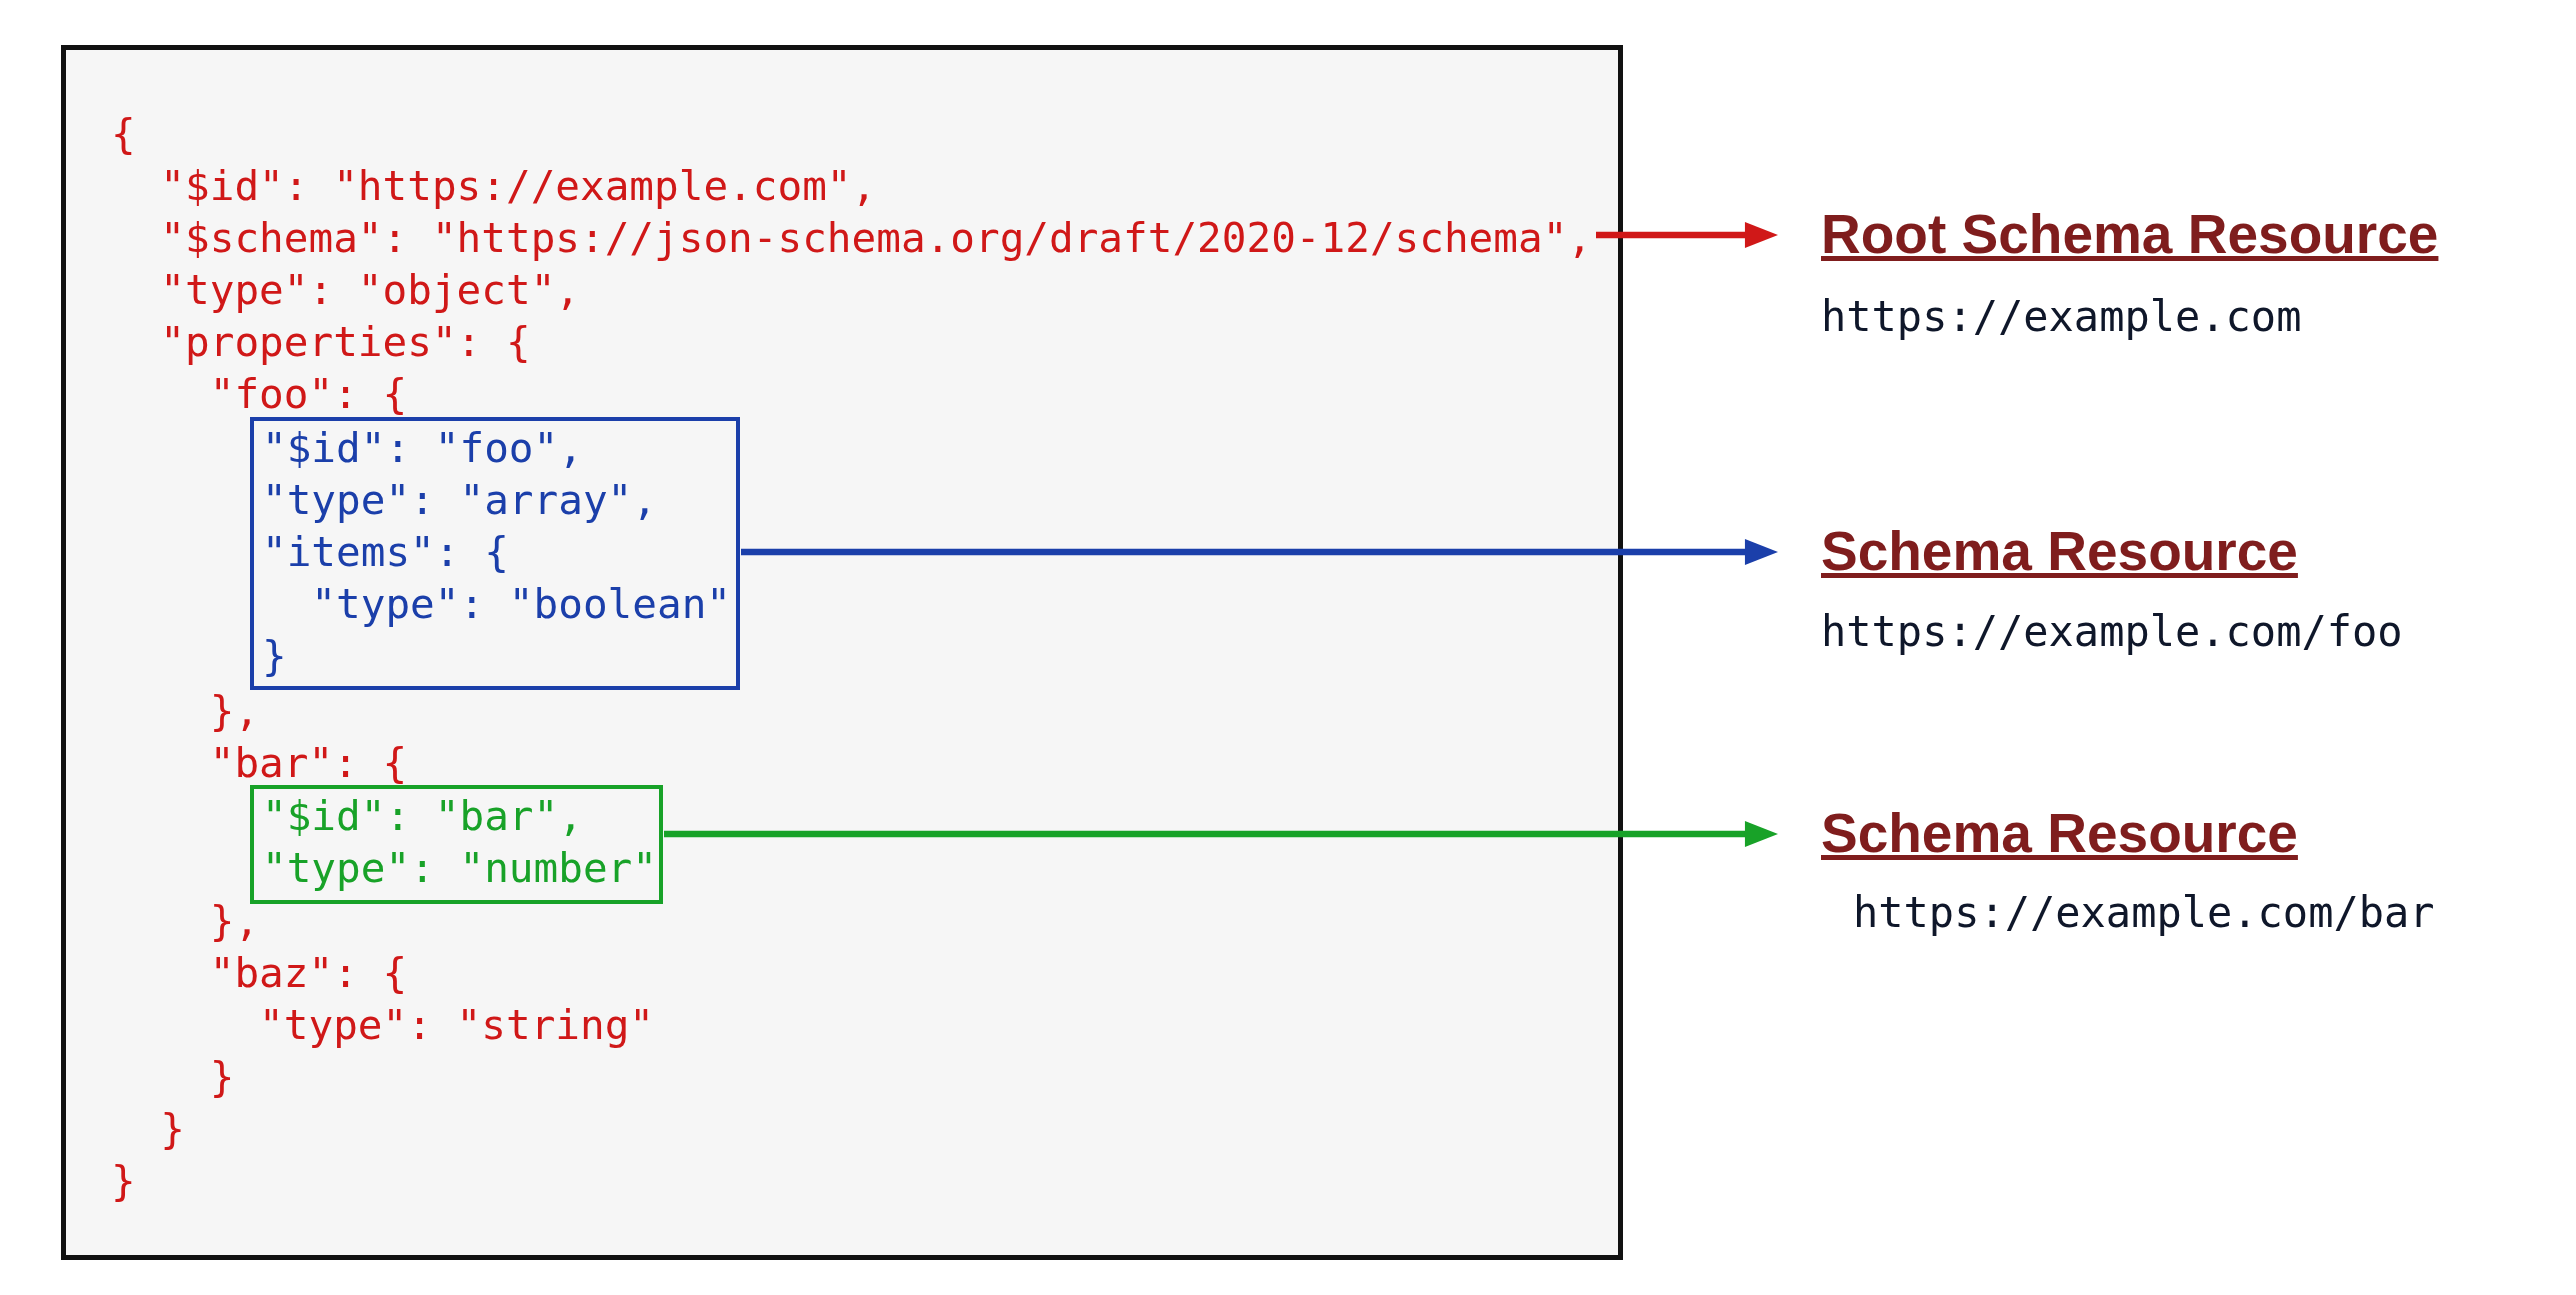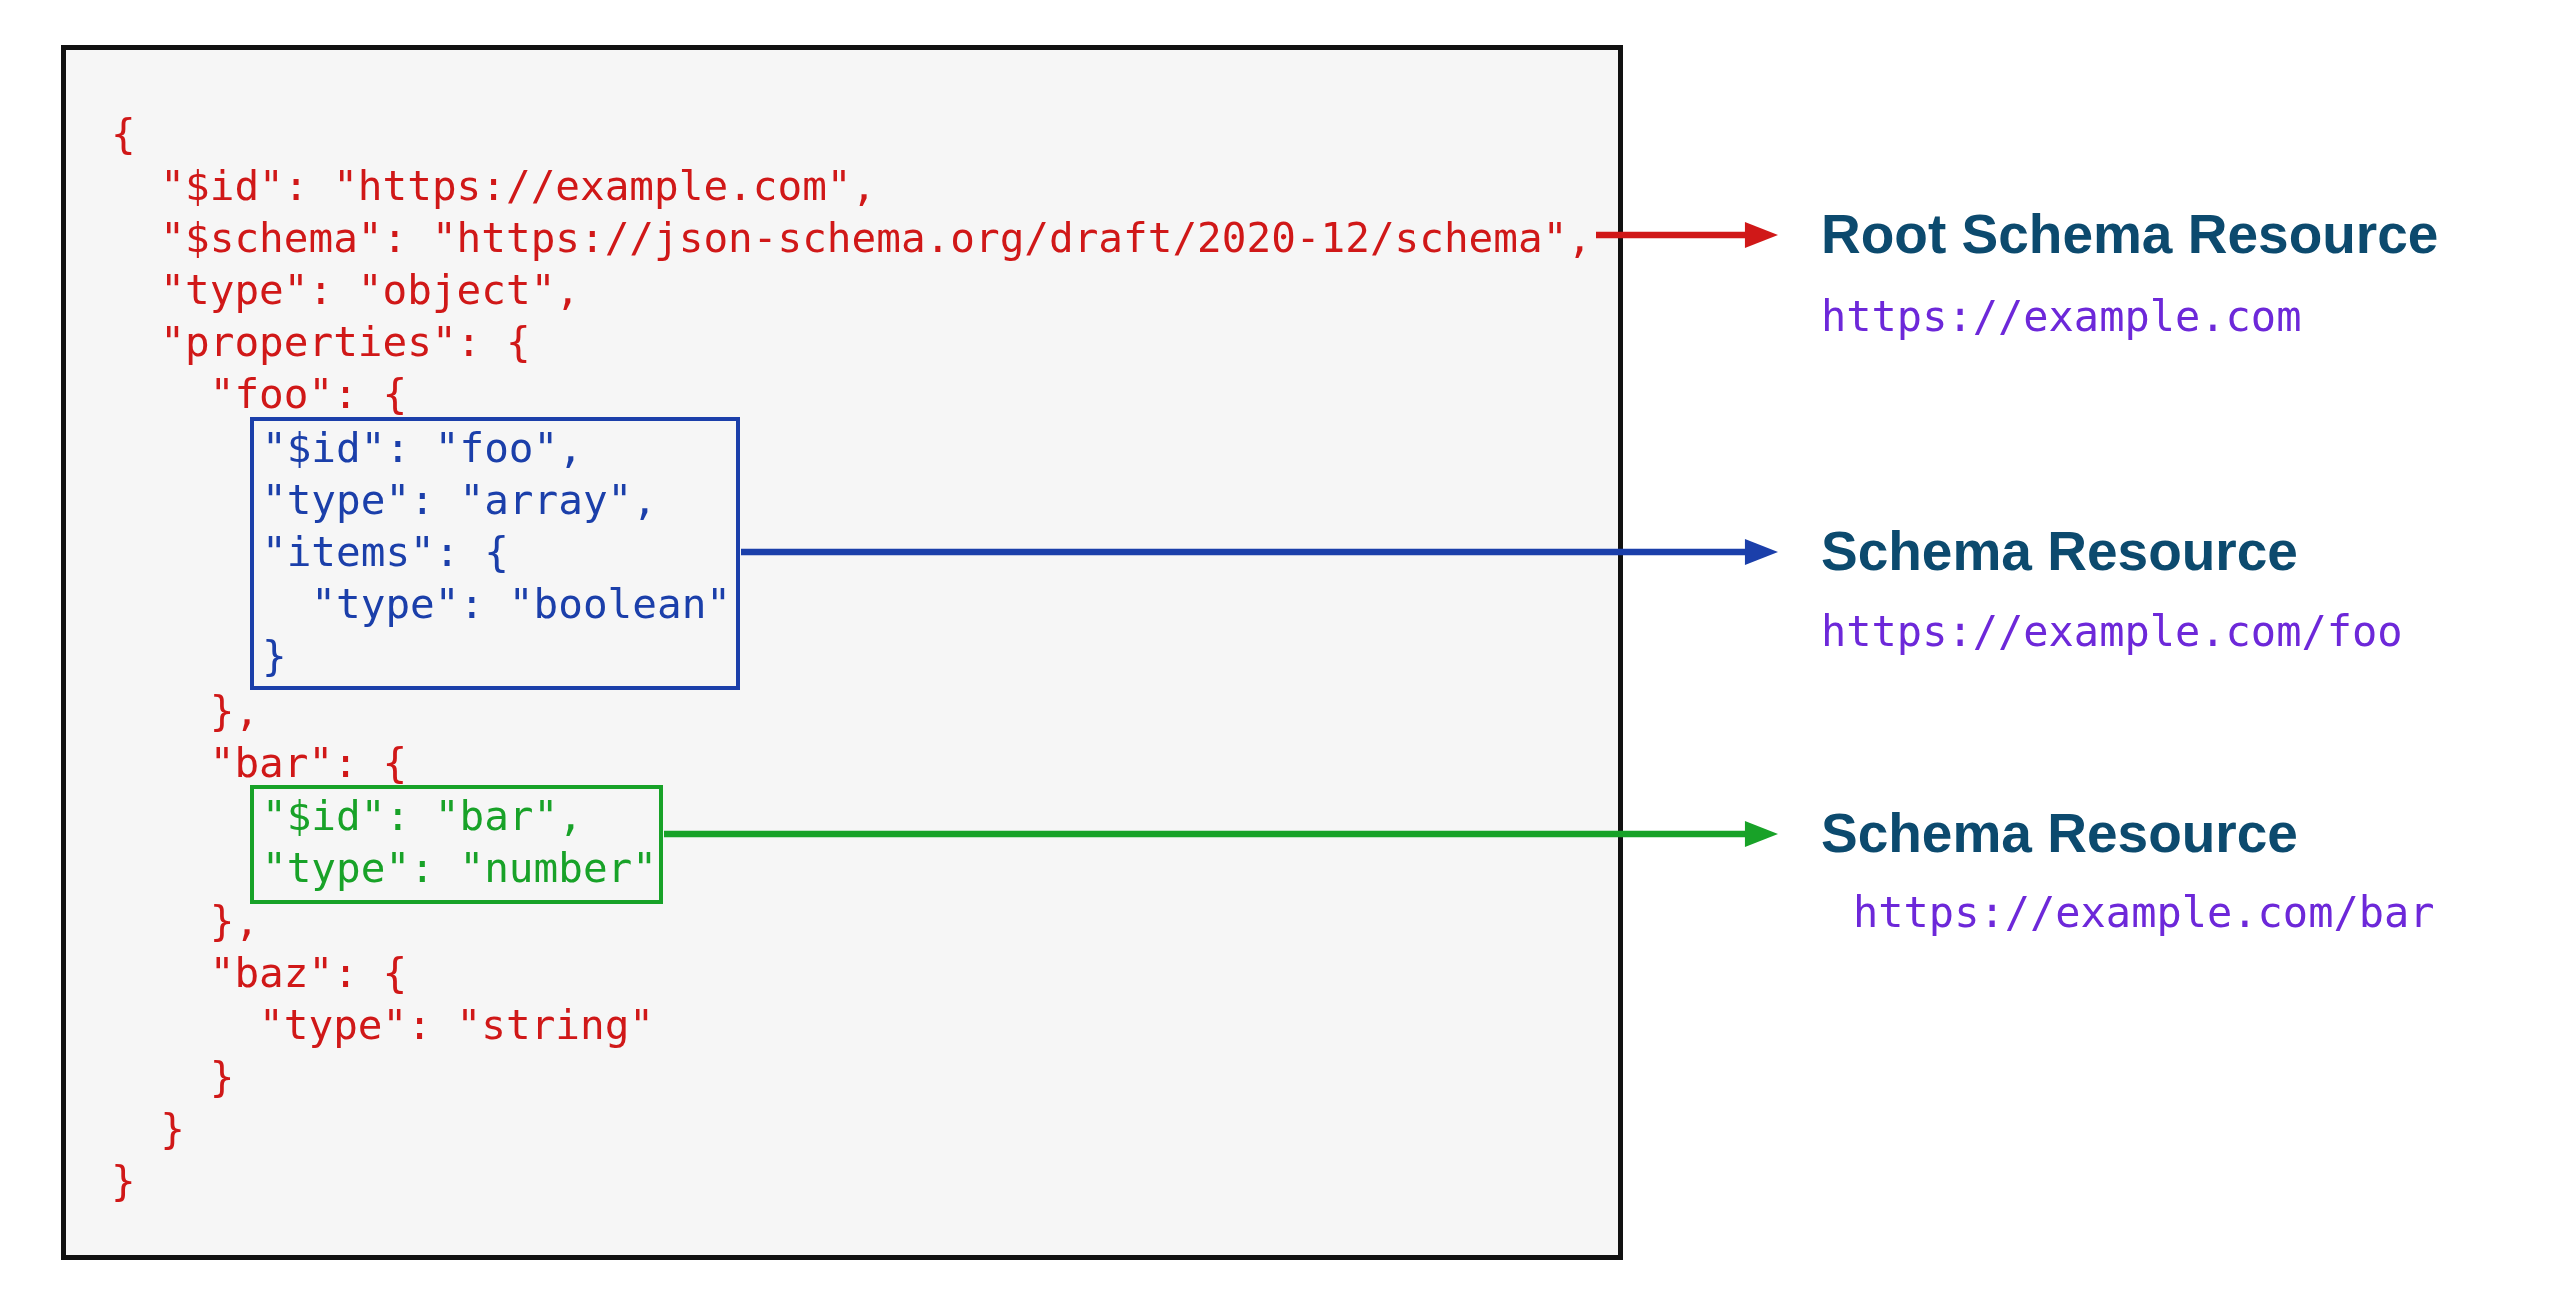--- a/index.html
+++ b/index.html
@@ -70,28 +70,29 @@
   }
   .arrow-root  { left: 1596px; top: 219px;  }
   .arrow-foo   { left: 741px; top: 536px;  }
   .arrow-bar   { left: 664px;  top: 818px; }
 
   
   .res-label {
     position: absolute;
     left: 1821px;
     font: bold 55px/63px "Liberation Sans", sans-serif;
-    color: #0c4a6e;
+    color: #7f1d1d;
     white-space: nowrap;
+    text-decoration: underline;
   }
   .res-uri {
     position: absolute;
     left: 1821px;
     font: 42px/49px "DejaVu Sans Mono", monospace;
-    color: #6d28d9;
+    color: #0f172a;
     white-space: nowrap;
   }
   .label-root { top: 203px;  }
   .uri-root   { top: 292px;  }
   .label-foo  { top: 520px;  }
   .uri-foo    { top: 607px;  }
   .label-bar  { top: 802px; }
   .uri-bar    { top: 888px; margin-left: 32px; }
 </style>
 </head>

